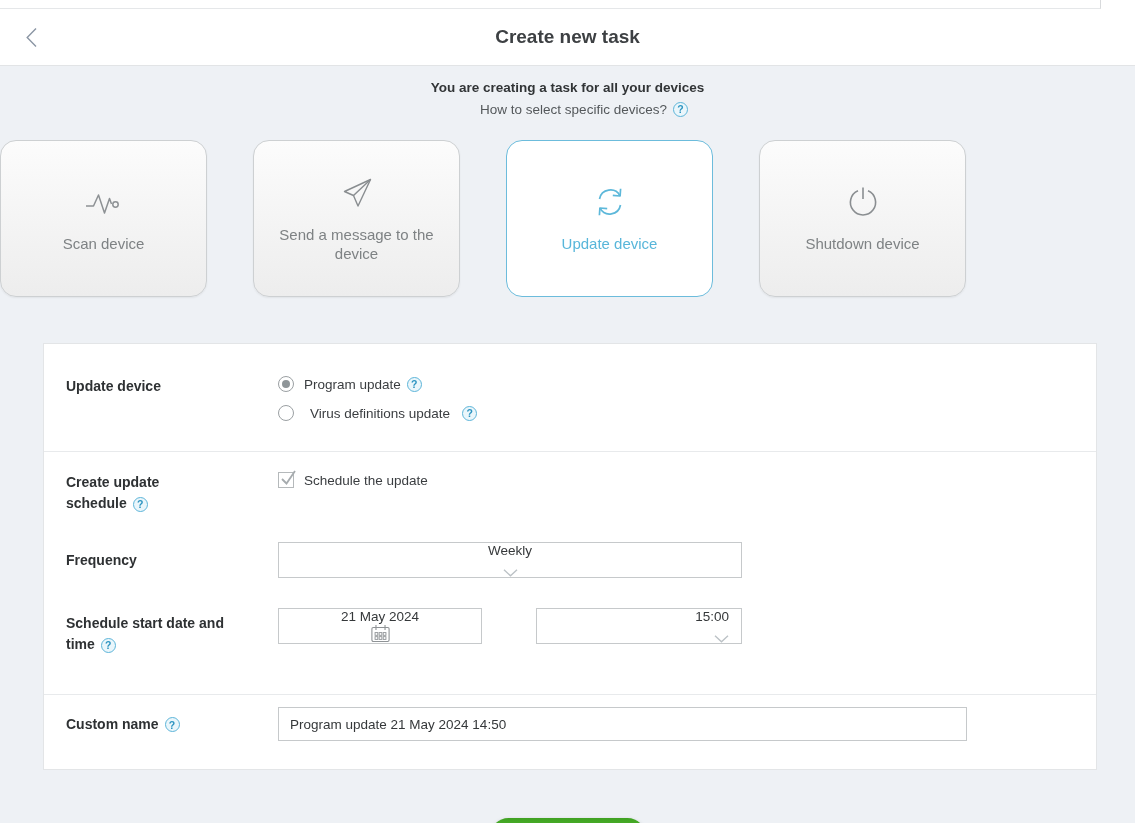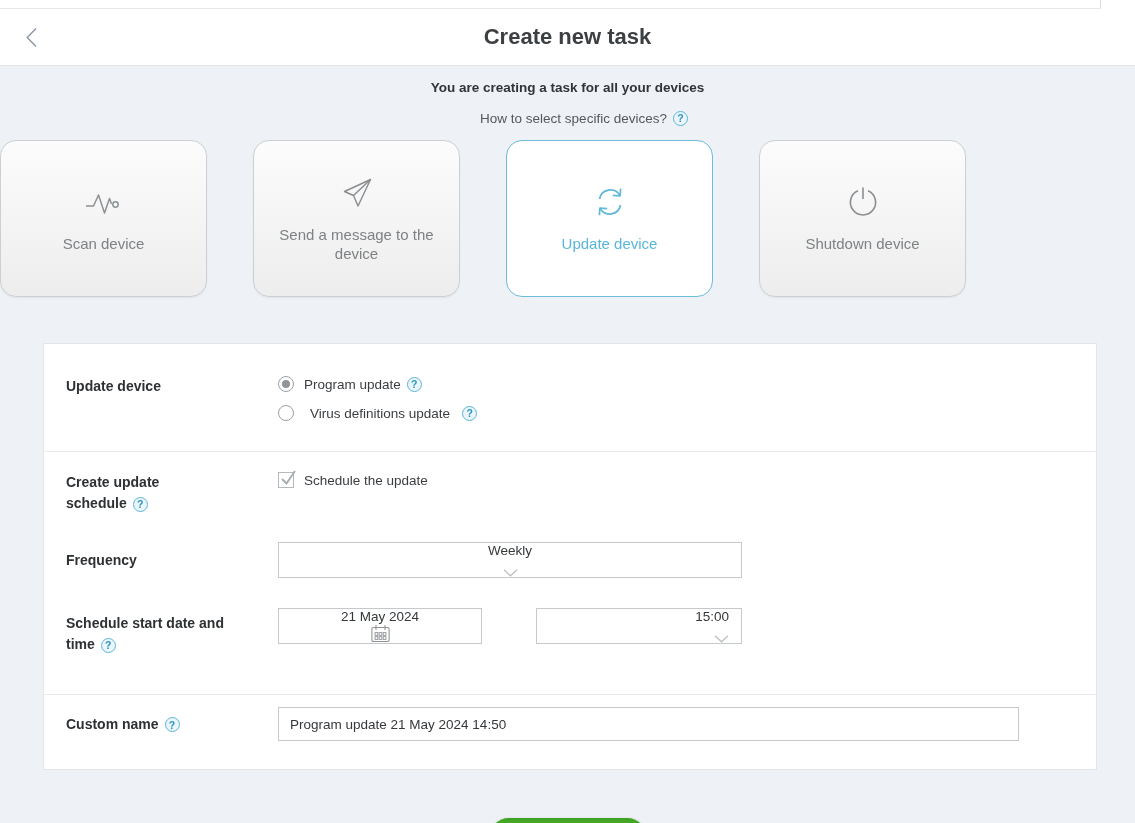--- a/index.html
+++ b/index.html
@@ -12,26 +12,26 @@
   
   .top-strip { position:absolute; top:0; left:0; width:1100px; height:8px;
     background:#fff; border-bottom:1px solid #e5e7e9; border-right:1px solid #d8dadc; }
   .top-strip-right { position:absolute; top:0; left:1101px; right:0; height:9px; background:#fff; }
 
   
   .header { position:absolute; top:9px; left:0; width:100%; height:56px; background:#fff;
     border-bottom:1px solid #e2e4e6; display:flex; align-items:center; justify-content:center; }
   .back-btn { position:absolute; left:16px; top:50%; transform:translateY(-50%);
     width:30px; height:30px; display:flex; align-items:center; justify-content:center; cursor:pointer; }
-  .page-title { font-size:22px; color:#3d4043;text-align:right; }
+  .page-title { font-size:19px; color:#3d4043;text-align:right; }
 
   
   .intro { position:absolute; top:80px; left:0; width:100%; text-align:center; }
   .intro-bold { font-size:13.5px; font-weight:bold; color:#313436; }
-  .intro-help { margin-top:16px; font-size:13.5px; color:#54585b;
+  .intro-help { margin-top:7px; font-size:13.5px; color:#54585b;
     display:flex; justify-content:center; align-items:center;padding-left:33px; }
 
   .help { display:inline-flex; flex:0 0 auto; width:15px; height:15px; border-radius:50%;
     border:1px solid #5db5d9; background:#eaf6fb; color:#2d94c1;
     font-size:10.5px; font-weight:bold; line-height:1;
     align-items:center; justify-content:center; margin-left:6px; cursor:pointer; box-sizing:border-box; }
 
   
   .cards { position:absolute; top:140px; left:0; width:100%;
     display:flex; gap:46px; }
@@ -75,21 +75,21 @@
   .row-start .label-col { padding-top:5px; }
   .row-custom { align-items:center; padding-top:12px; padding-bottom:28px; }
 
   .select, .date-input { height:36px; border:1px solid #c6c9cb; background:#fff;
     display:flex; align-items:center; justify-content:space-between;
     padding:0 12px; box-sizing:border-box; font-size:13.5px; color:#35383a; cursor:pointer;flex-direction:column; }
   .select-frequency { width:464px; }
   .date-input { width:204px; }
   .select-time { width:206px; margin-left:54px;align-items:flex-end; }
   .date-time { display:flex; }
-  .text-input { width:741px; height:34px; border:1px solid #c6c9cb; background:#fff;
+  .text-input { width:689px; height:34px; border:1px solid #c6c9cb; background:#fff;
     padding:0 11px; font-size:13.5px; color:#35383a; box-sizing:border-box;
     font-family:inherit; outline:none; }
 
   
   .submit-btn { position:absolute; left:50%; transform:translateX(-50%); top:775px;
     width:156px; height:37px; border-radius:18.5px; border:none;
     background:linear-gradient(180deg,#3fa122 0%,#4db32b 28%,#53b931 100%);
     color:#183f0b; font-size:14.5px; font-weight:bold; font-family:inherit;
     box-shadow:0 2px 4px rgba(0,0,0,0.22); cursor:pointer;margin-top:43px; }
 </style>

